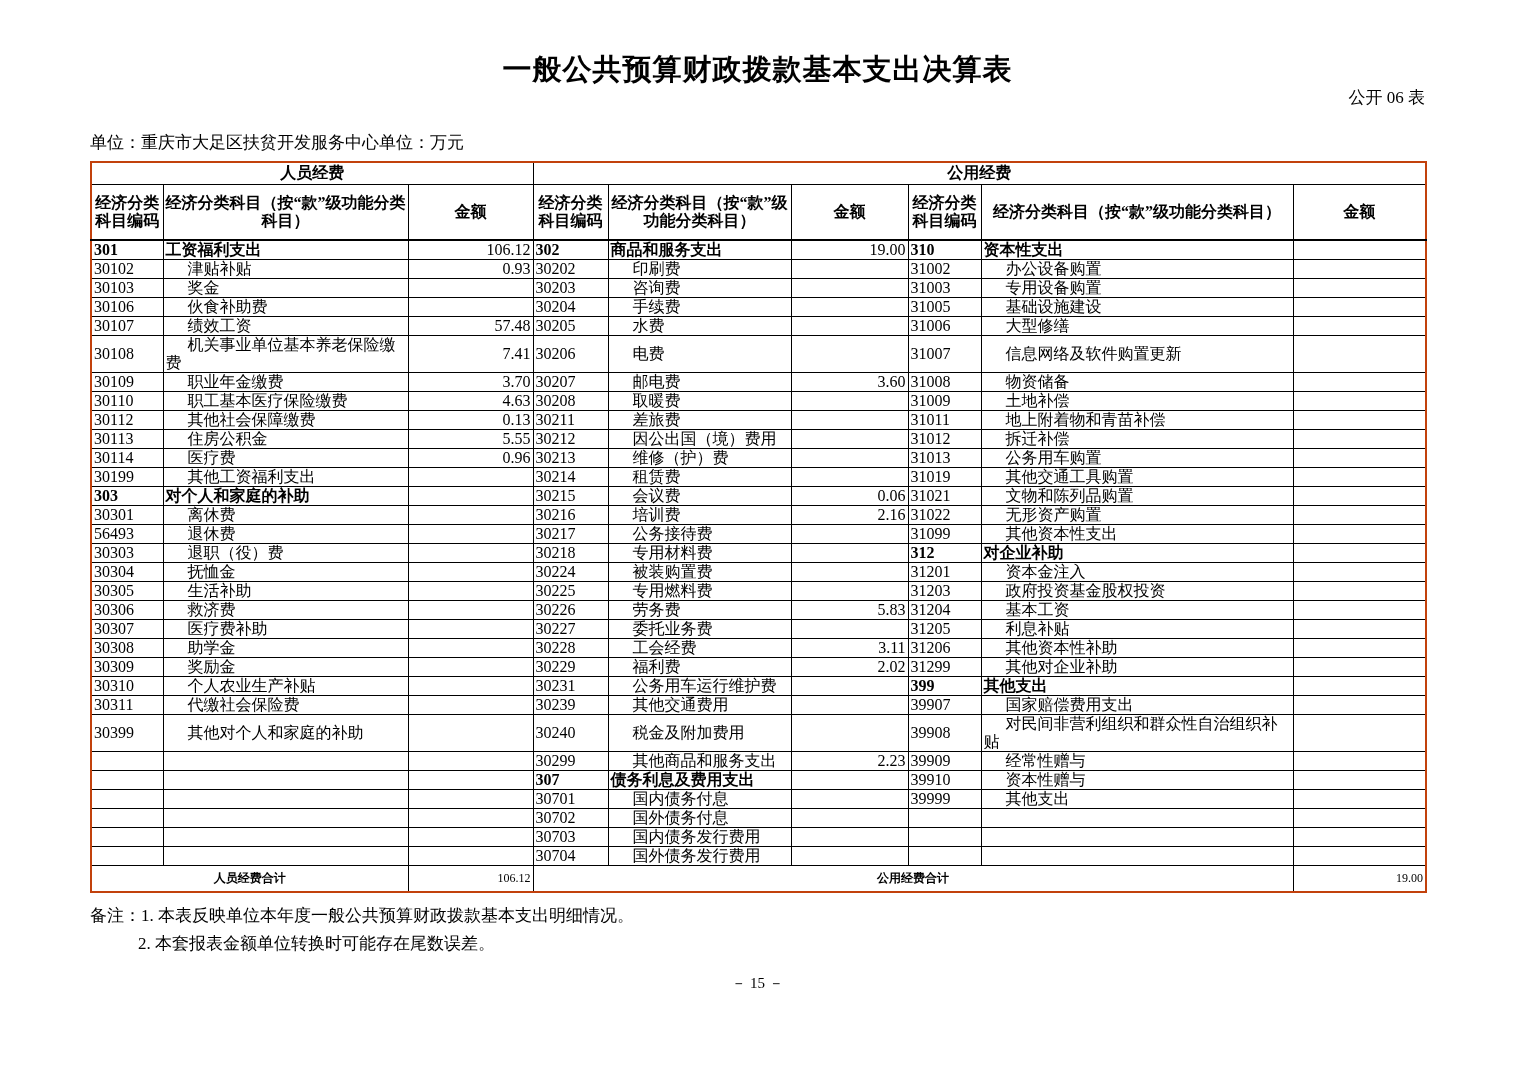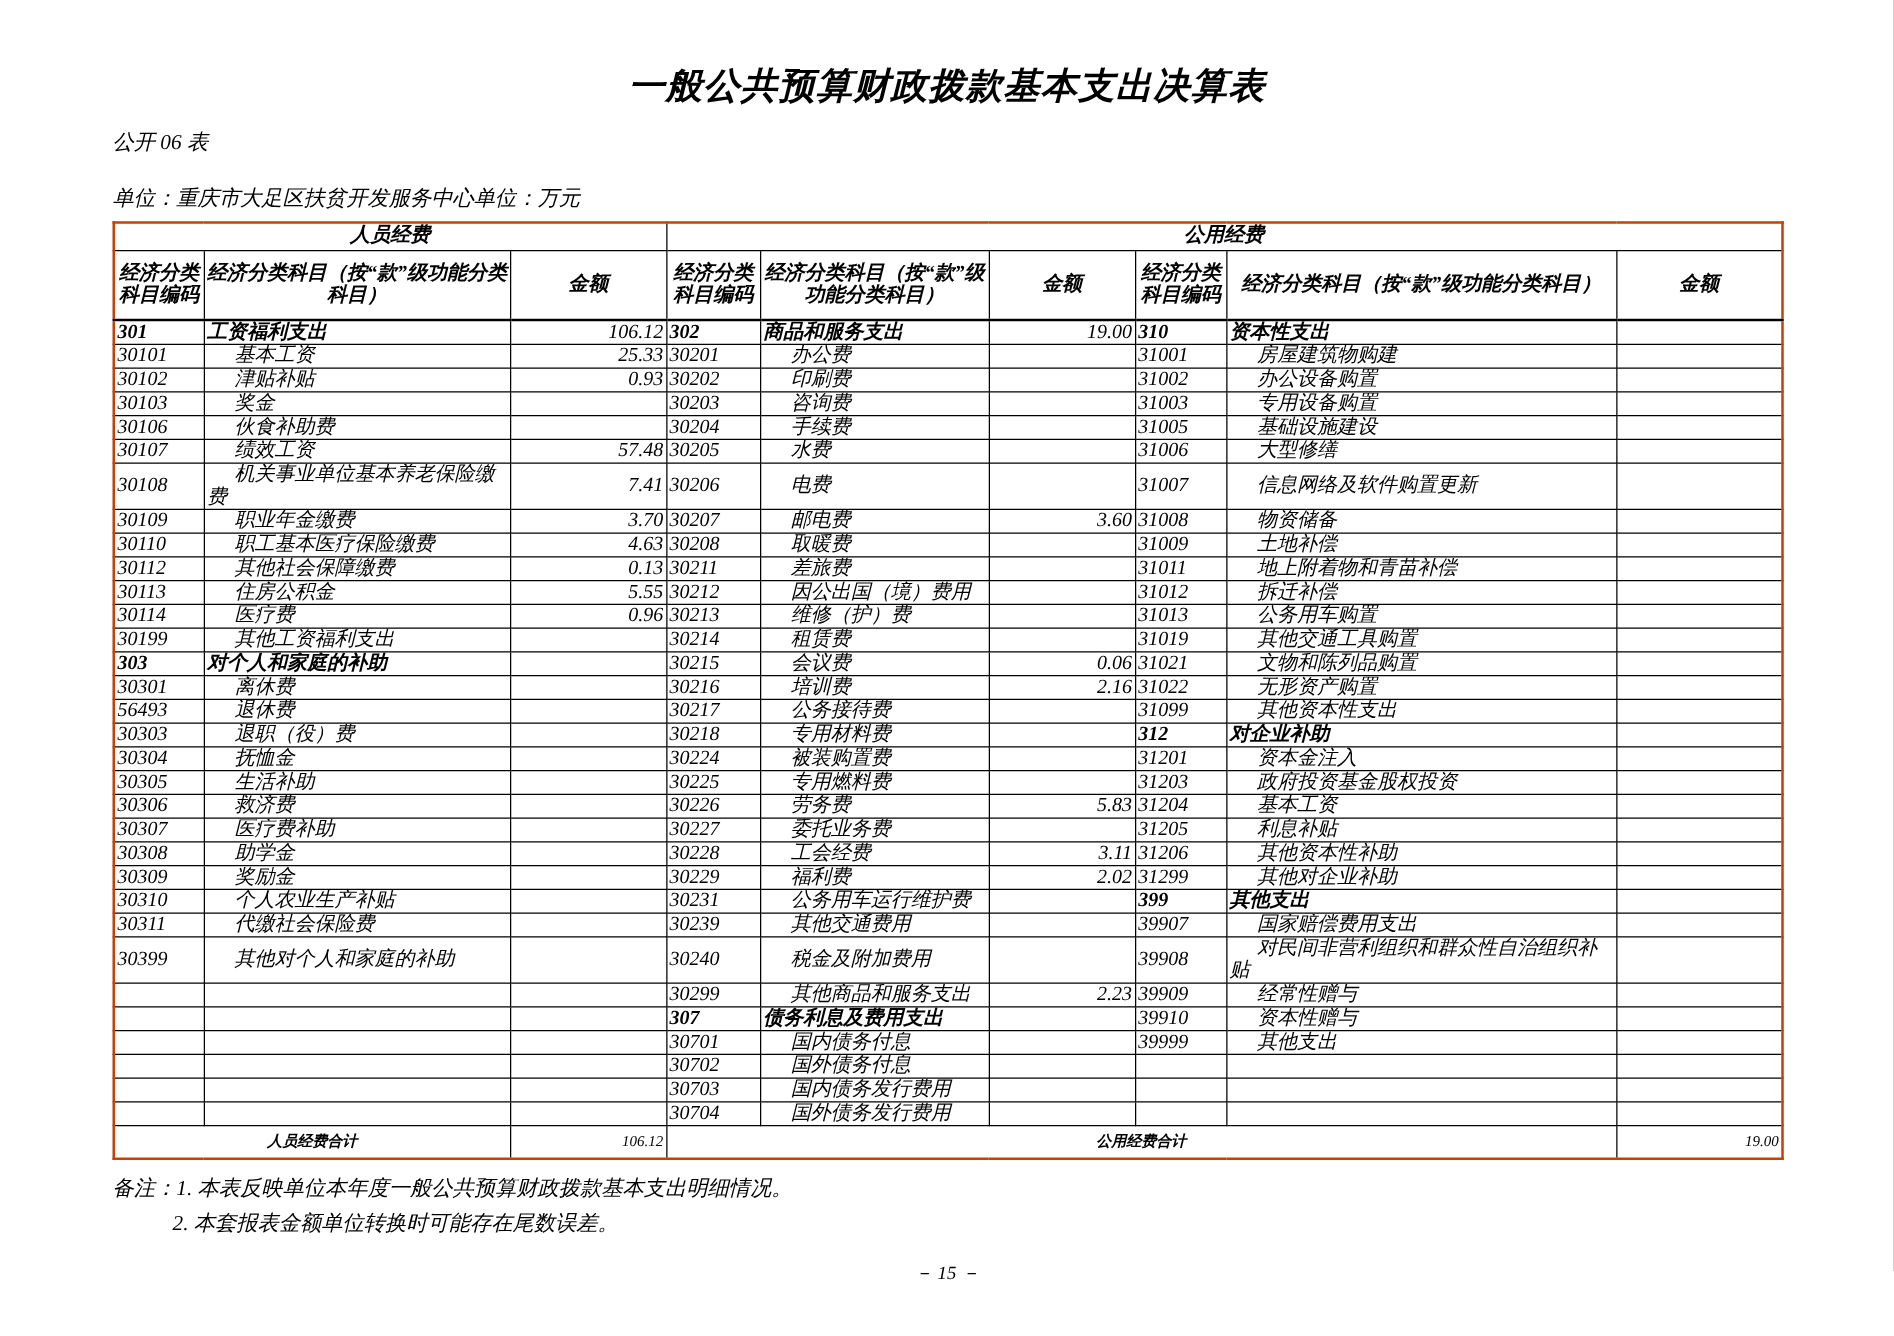--- a/index.html
+++ b/index.html
@@ -5,33 +5,31 @@
   html,body{margin:0;padding:0;background:#888;}
   .page{
     position:relative;
     width:1515px;height:1069px;
     background:#ffffff;
     font-family:"Liberation Serif","DejaVu Serif",serif;
     color:#000;
     box-sizing:border-box;
     padding:52px 90px 0 90px;
     overflow:hidden;
-    font-style:italic;
   }
   .title{
     text-align:center;
     font-size:29px;
     font-weight:bold;
     letter-spacing:1px;
     line-height:34px;
   }
   .doc-number{
-    text-align:left;
+    text-align:right;
     font-size:17px;
-    margin-top:16px;
   }
   .unit-row{
     display:flex;
     font-size:17px;
     margin-top:22px;
     margin-bottom:7px;
   }
   table.budget{
     table-layout:fixed;
     width:1335px;
@@ -133,31 +131,20 @@
           <td class="subj cat">工资福利支出</td>
           <td class="amt">106.12</td>
           <td class="code cat">302</td>
           <td class="subj cat">商品和服务支出</td>
           <td class="amt">19.00</td>
           <td class="code cat">310</td>
           <td class="subj cat">资本性支出</td>
           <td class="amt"></td>
         </tr>
         <tr>
-          <td class="code">30101</td>
-          <td class="subj sub">基本工资</td>
-          <td class="amt">25.33</td>
-          <td class="code">30201</td>
-          <td class="subj sub">办公费</td>
-          <td class="amt"></td>
-          <td class="code">31001</td>
-          <td class="subj sub">房屋建筑物购建</td>
-          <td class="amt"></td>
-        </tr>
-        <tr>
           <td class="code">30102</td>
           <td class="subj sub">津贴补贴</td>
           <td class="amt">0.93</td>
           <td class="code">30202</td>
           <td class="subj sub">印刷费</td>
           <td class="amt"></td>
           <td class="code">31002</td>
           <td class="subj sub">办公设备购置</td>
           <td class="amt"></td>
         </tr>

